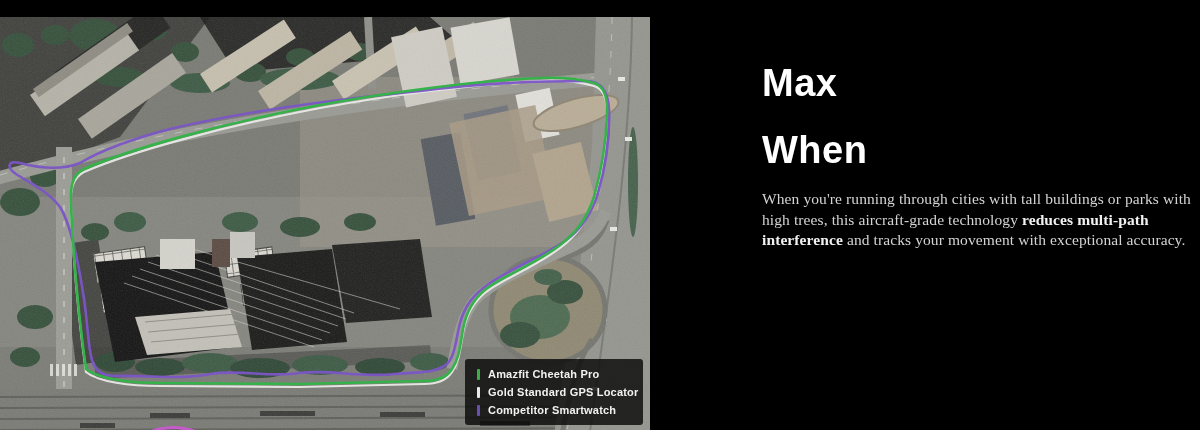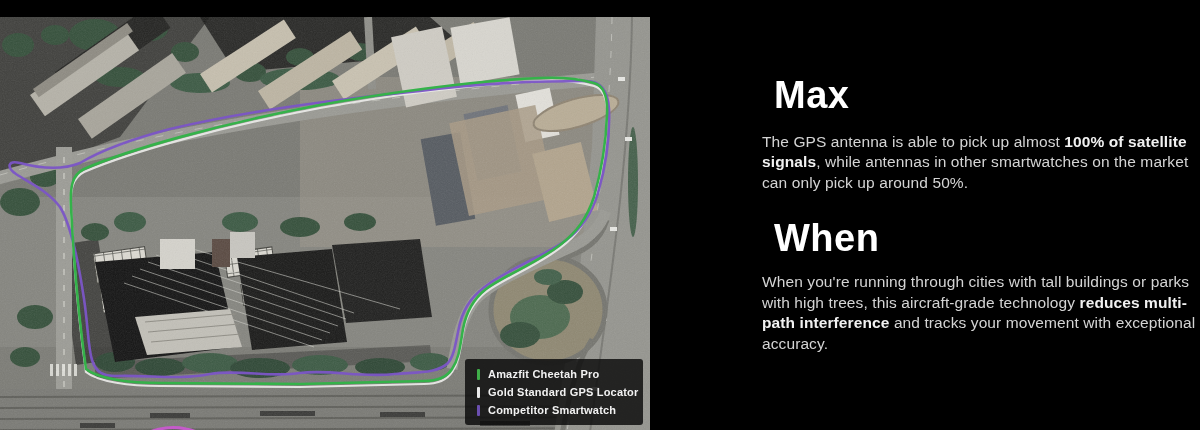--- a/index.html
+++ b/index.html
@@ -9,26 +9,26 @@
   .map-wrap svg{display:block;}
   
   .legend{position:absolute;left:465px;top:342px;width:178px;box-sizing:border-box;
           background:rgba(10,10,10,0.82);border-radius:3px;padding:9px 10px 9px 12px;
           display:flex;flex-direction:column;gap:6px;}
   .legend-row{display:flex;align-items:center;gap:8px;}
   .legend-swatch{display:inline-block;width:3px;height:11px;border-radius:1px;flex:0 0 auto;}
   .legend-label{color:#f2f2f2;font-size:11px;font-weight:bold;letter-spacing:0.2px;white-space:nowrap;}
   
   .content{position:absolute;left:762px;top:0;width:434px;padding-top:62px;color:#d4d4d4;}
-  .content h2{margin:12px;color:#ffffff;font-size:38px;line-height:1.12;font-weight:bold;
+  .content h2{margin:0;color:#ffffff;font-size:38px;line-height:1.12;font-weight:bold;
               letter-spacing:0.5px;}
   .content h2.second{margin-top:24px;}
   .content p{margin:15px 0 0 0;font-size:15.5px;line-height:1.33;letter-spacing:0.1px;}
   .content p b{color:#f1f1f1;}
-  .content p:last-child{margin-top:10px;}
+  .content p:last-child{margin-top:18px;font-family:Liberation Serif, serif;}
 </style>
 </head>
 <body>
 
 <div class="stage">
 
   <div class="map-wrap">
     <svg width="650" height="430" viewBox="0 0 650 430">
       <defs>
         <filter id="noise" x="0" y="0" width="100%" height="100%">
@@ -227,18 +227,17 @@
         </div>
         <div class="legend-row">
           <span class="legend-swatch" style="background: rgb(107, 79, 176);"></span>
           <span class="legend-label">Competitor Smartwatch</span>
         </div>
       </div>
   </div>
 
   <div class="content">
     <h2>Max</h2>
-    <p><span>The GPS antenna is able to pick up almost </span><b>100% of satellite signals</b><span>, while antennas in other smartwatches on the market can only pick up around 50%.</span></p>
     <h2 class="second">When</h2>
     <p><span>When you're running through cities with tall buildings or parks with high trees, this aircraft-grade technology </span><b>reduces multi-path interference</b><span> and tracks your movement with exceptional accuracy.</span></p>
   </div>
 
 </div>
 
 </body></html>

